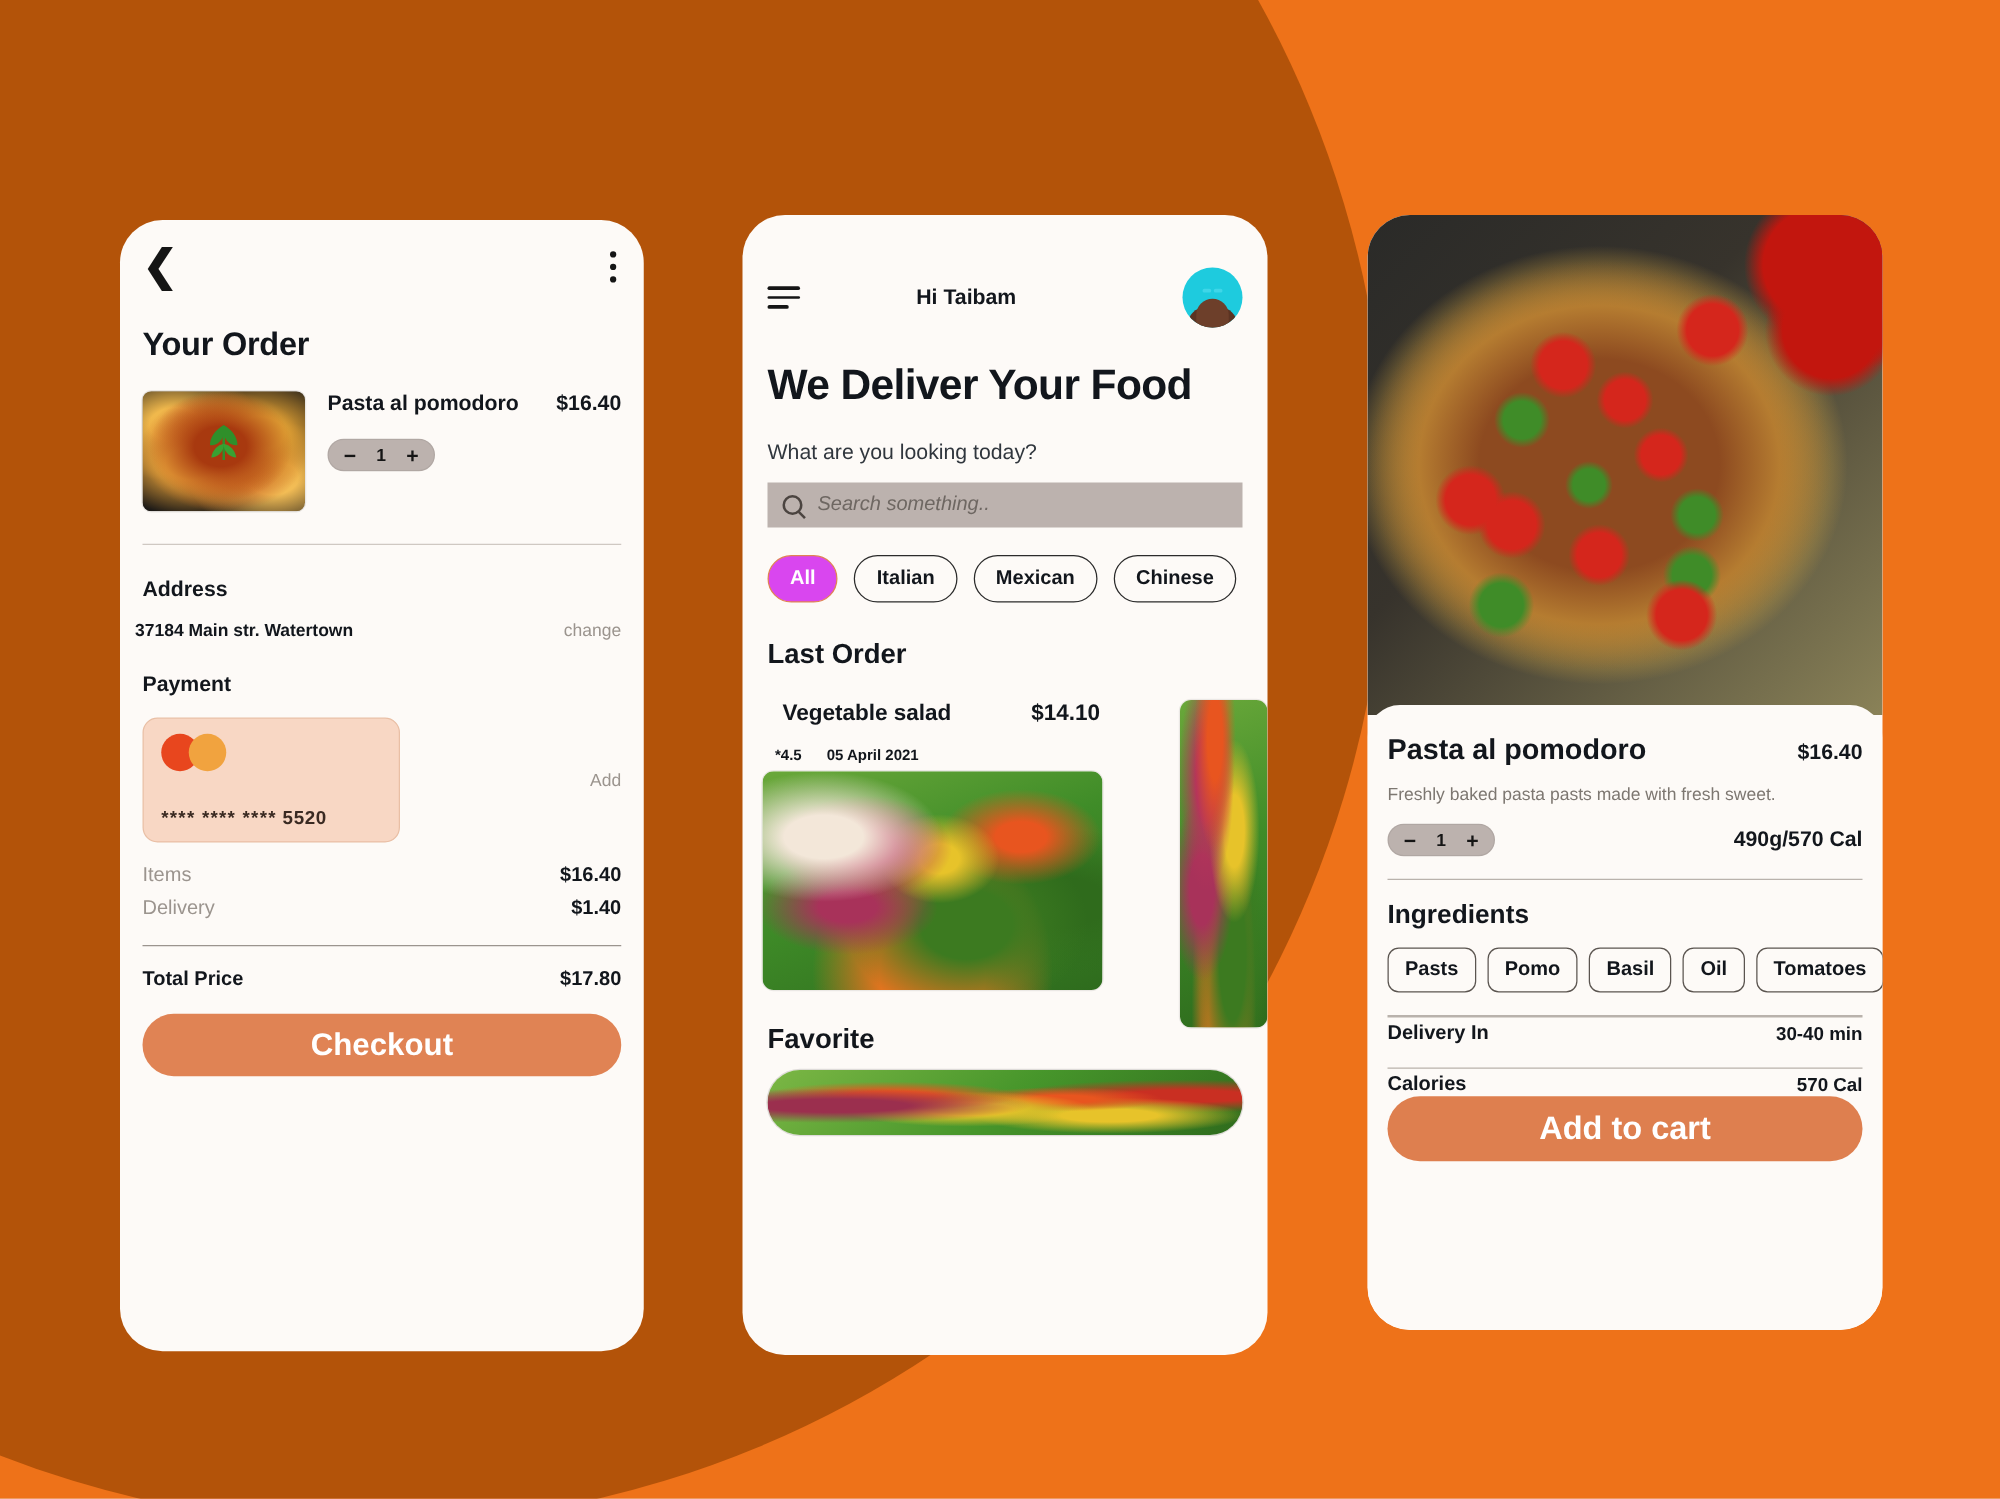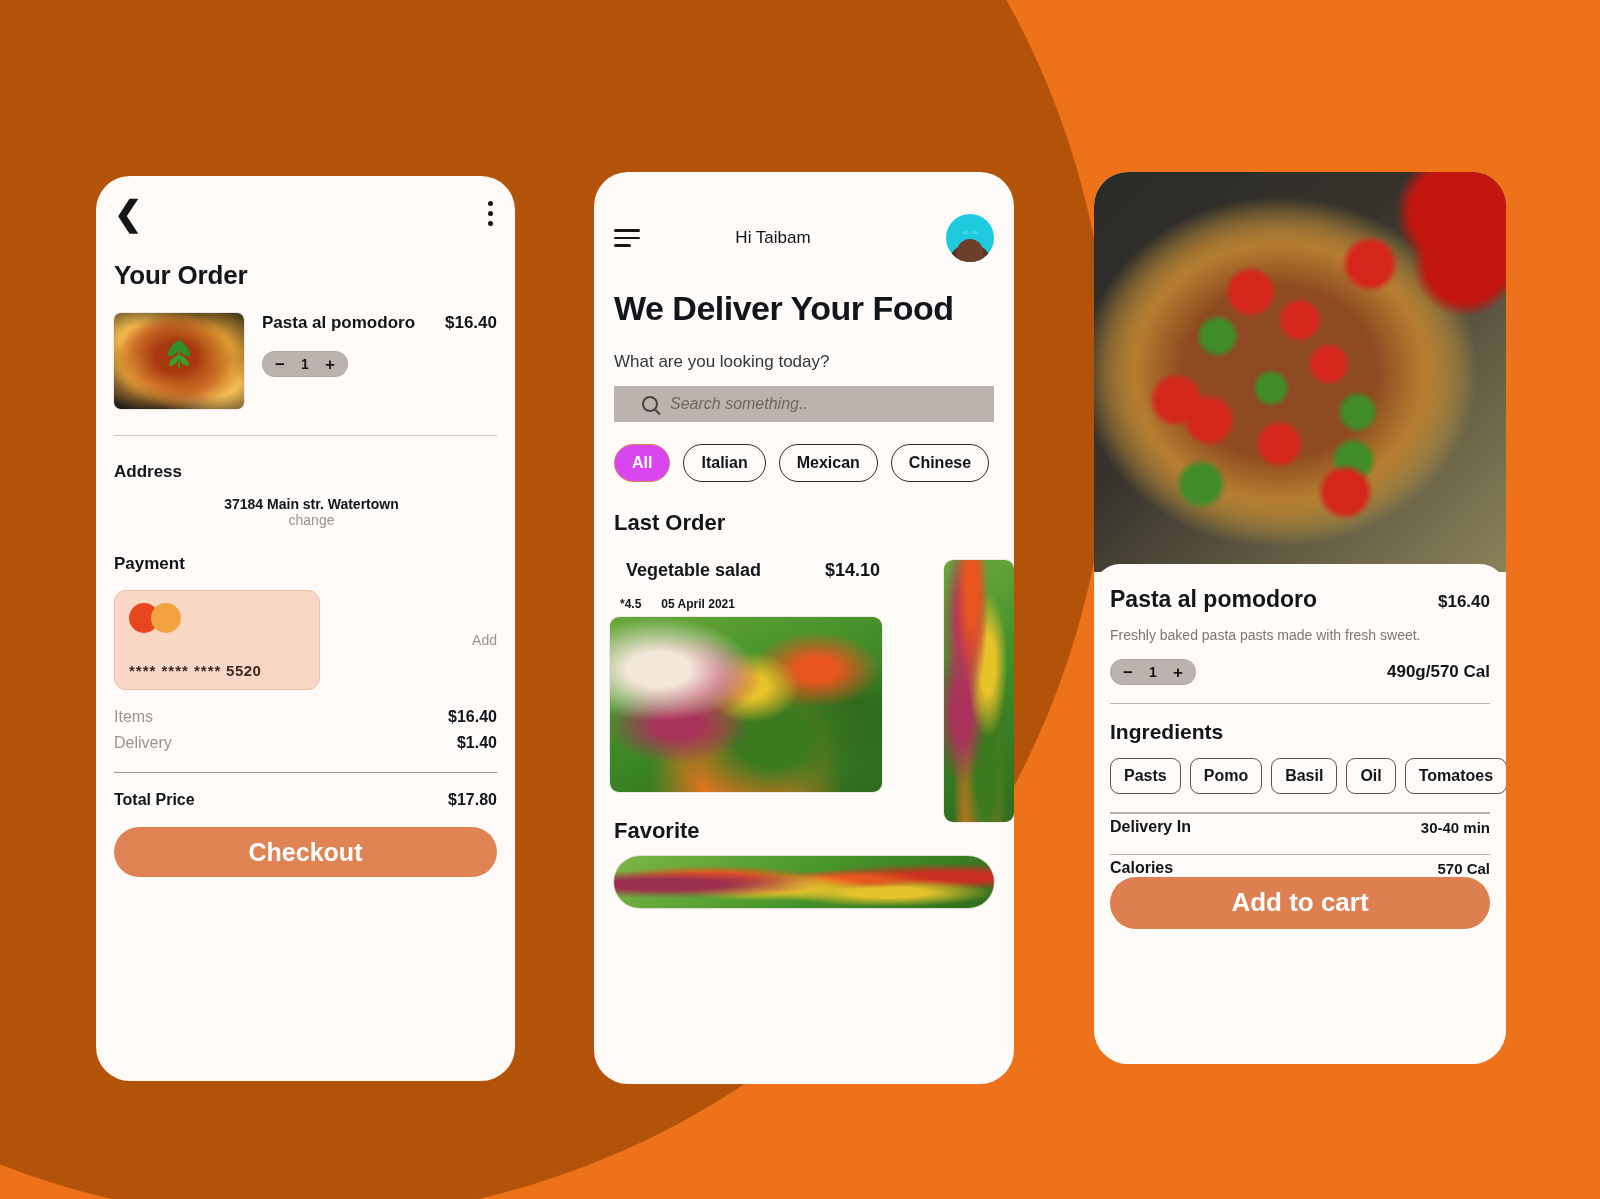--- a/index.html
+++ b/index.html
@@ -77,21 +77,21 @@
     border: none; background: transparent; font-size: 17px; font-weight: 700;
     color: #151515; width: 26px; height: 20px; line-height: 1; cursor: pointer;
     font-family: "Liberation Sans", sans-serif;
   }
   .stepper .qty { font-size: 14px; font-weight: 700; color: #151515; width: 24px; text-align: center; }
 
   .rule { height: 1px; background: #cfc8c2; margin: 26px 18px 0 18px; }
   .rule-dark { height: 1.4px; background: #9b948e; margin: 20px 18px 0 18px; }
 
   .sec-head { font-size: 17px; font-weight: 700; color: #12161c; padding: 26px 18px 0 18px; }
-  .kv-row { display: flex; justify-content: space-between; align-items: center; padding: 14px 18px 0 30px; flex-direction: column; }
+  .kv-row { display: flex; justify-content: space-between; align-items: flex-start; padding: 14px 18px 0 12px; }
   .kv-strong { font-size: 14px; font-weight: 700; color: #12161c; }
   .kv-muted { font-size: 14px; color: #9b948e; cursor: pointer; }
 
   .card-block { padding: 16px 18px 0 18px; display: flex; align-items: center; justify-content: space-between; }
   .credit-card {
     width: 206px; height: 100px; border-radius: 12px; background: #F8D7C4;
     border: 1px solid #e9bfa5; padding: 12px 14px; position: relative;
   }
   .mc { position: relative; width: 52px; height: 30px; }
   .mc i { position: absolute; top: 0; width: 30px; height: 30px; border-radius: 50%; display: block; }
@@ -114,41 +114,41 @@
   }
 
   
   #phone2 { left: 594px; top: 172px; width: 420px; height: 912px; }
   .p2-topbar { display: flex; align-items: center; justify-content: space-between; padding: 42px 20px 0 20px; }
   .hamburger { display: flex; flex-direction: column; gap: 5px; cursor: pointer; }
   .hamburger span { height: 2.5px; background: #151515; border-radius: 2px; display: block; }
   .hamburger span:nth-child(1) { width: 26px; }
   .hamburger span:nth-child(2) { width: 26px; }
   .hamburger span:nth-child(3) { width: 17px; }
-  .greeting { font-size: 17px; font-weight: 400; color: #12161c; margin-left: -40px; }
+  .greeting { font-size: 17px; font-weight: 700; color: #12161c; margin-left: -40px; }
   .avatar {
     width: 48px; height: 48px; border-radius: 50%; overflow: hidden; cursor: pointer;
     background: #1ECBDE; position: relative; flex: none;
   }
   .avatar .face {
     position: absolute; left: 50%; top: 52%; transform: translateX(-50%);
     width: 26px; height: 34px; border-radius: 13px 13px 10px 10px; background: #6d3f2a;
   }
   .avatar .body {
     position: absolute; left: 50%; bottom: -4px; transform: translateX(-50%);
     width: 40px; height: 20px; border-radius: 14px 14px 0 0; background: #5b3322;
   }
   .avatar .eye { position:absolute; width: 7px; height: 3px; background: #3fd6e8; top: 17px; border-radius: 2px;}
   .avatar .eye.l { left: 16px; } .avatar .eye.r { right: 16px; }
 
   .h1 { font-size: 34px; font-weight: 700; color: #12161c; line-height: 1.06; padding: 28px 20px 0 20px; letter-spacing:-0.5px;}
   .q-label { font-size: 17px; color: #30363d; padding: 26px 20px 0 20px; }
   .searchbar {
     margin: 14px 20px 0 20px; height: 36px; background: #BCB2AE; display: flex; align-items: center;
-    padding: 0 28px; gap: 12px; cursor: text;
+    padding: 0 12px; gap: 12px; cursor: text;
   }
   .searchbar .si { width: 16px; height: 16px; border: 2px solid #4b4440; border-radius: 50%; position: relative; flex:none;}
   .searchbar .si::after { content:""; position:absolute; right:-5px; bottom:-3px; width:7px; height:2px; background:#4b4440; transform: rotate(45deg); }
   .searchbar input {
     border: none; background: transparent; outline: none; flex: 1;
     font-size: 16px; font-style: italic; color: #6e6762;
     font-family: "Liberation Sans", sans-serif;
   }
   .searchbar input::placeholder { color: #6e6762; font-style: italic; }
 

